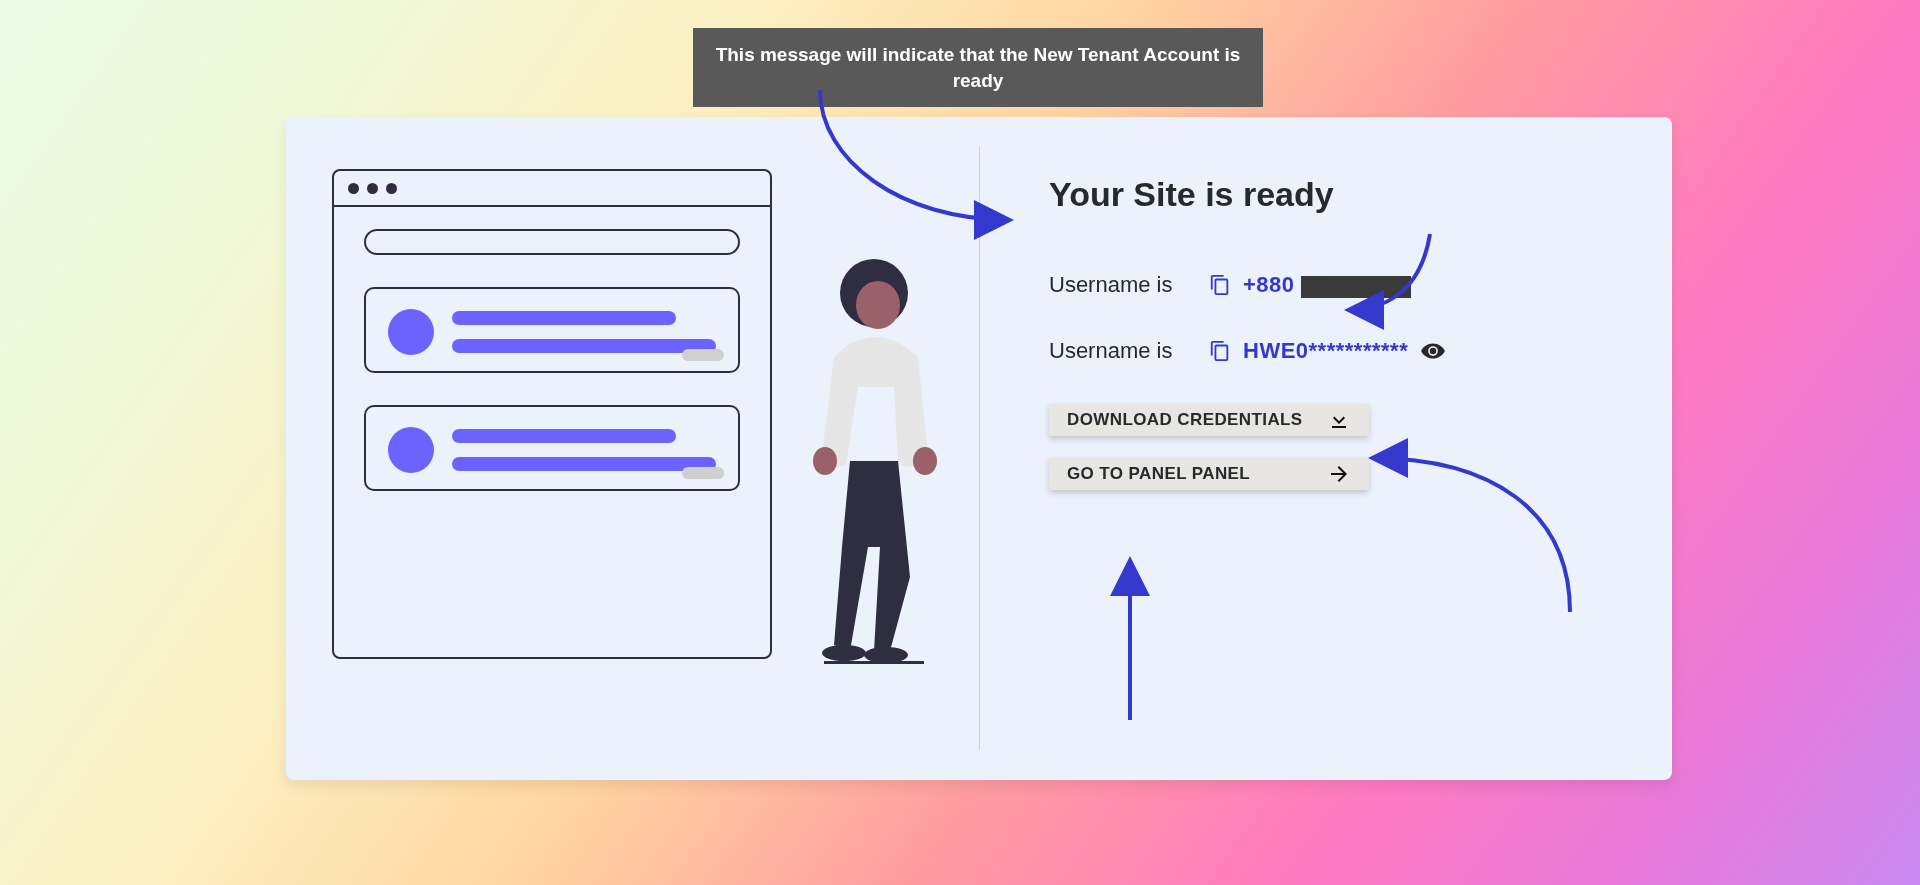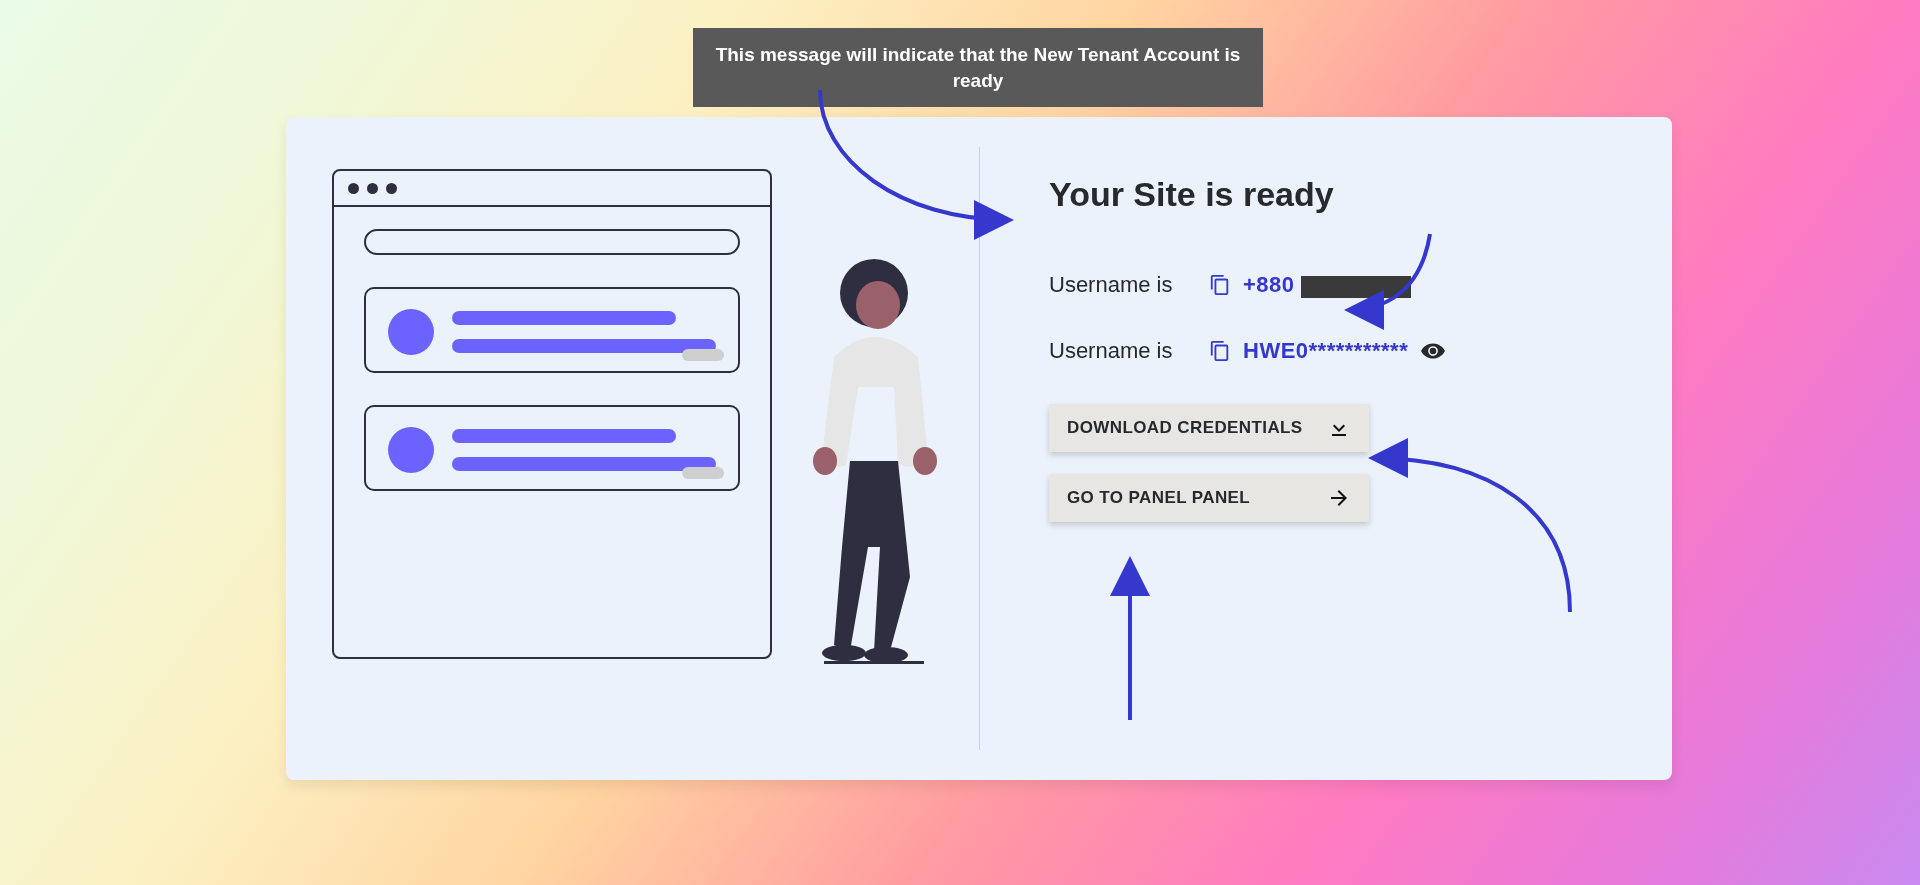--- a/index.html
+++ b/index.html
@@ -72,21 +72,21 @@
   .title { font-size: 34px; font-weight: 700; color:#28292c; margin-bottom: 58px; }
   .row { display:flex; align-items:center; font-size:22px; color:#28292c; margin-bottom: 40px; margin-top: 28px; }
   .row .label { width: 160px; }
   .copy-icon { width:22px; height:22px; fill:#3538cd; margin-right:12px; }
   .value { color:#3538cd; font-weight:700; letter-spacing:.5px; display:flex; align-items:flex-end; }
   .redact { display:inline-block; width:110px; height:22px; background:#3a3a3a; margin-left:6px; }
   .eye-icon { width:26px; height:26px; fill:#28292c; margin-left:12px; }
   .actions { margin-top: 30px; width: 320px; }
   .btn {
     display:flex; align-items:center; justify-content:space-between;
-    width:100%; padding: 12px 18px; margin-bottom: 22px;
+    width:100%; padding: 4px 18px; margin-bottom: 22px;
     background:#e8e6e3; border:none; cursor:pointer;
     font-size:17px; font-weight:700; color:#28292c; letter-spacing:.4px;
     box-shadow: 0 3px 6px rgba(0,0,0,.18);
   }
   .btn svg { width:24px; height:24px; fill:#111; }
 
   
   .callout {
     position:absolute; background:#595959; color:#fff;
     font-size:19px; font-weight:600; padding:14px 20px; line-height:1.35;

